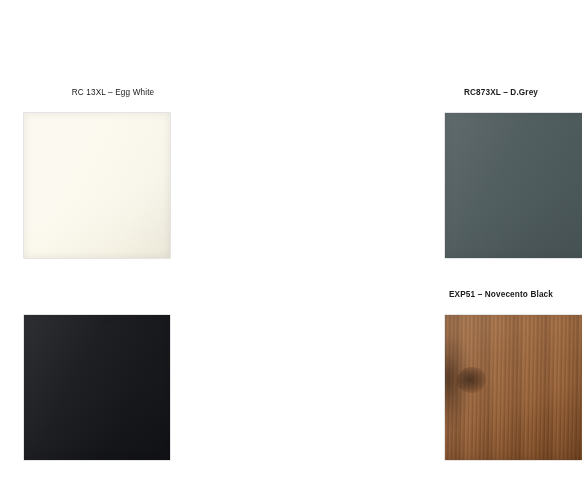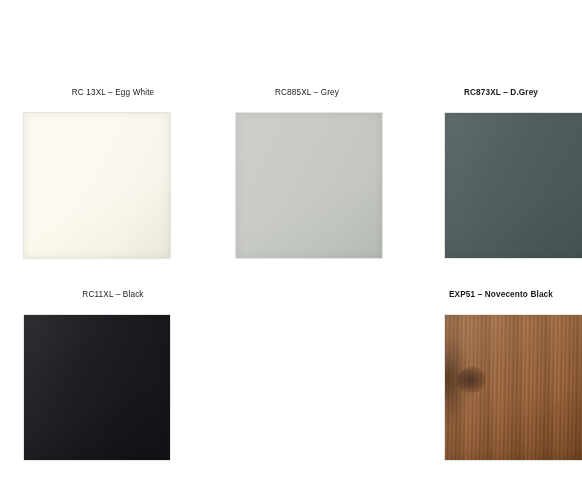--- a/index.html
+++ b/index.html
@@ -198,44 +198,33 @@
       <div class="swatch-label">RC 13XL – Egg White</div>
       <div class="swatch-chip-wrap">
         <div class="swatch-chip">
           <div class="chip-surface" id="surf-0" style="background: linear-gradient(160deg, rgb(252, 250, 239) 0%, rgb(252, 250, 239) 58%, rgb(247, 244, 228) 100%);"></div>
           <div class="chip-sheen"></div>
           <div class="chip-vignette"></div>
         </div>
       </div>
     </div>
 
-    <div class="swatch-cell row-0 col-1">
-      <div class="swatch-label">RC885XL – Grey</div>
-      <div class="swatch-chip-wrap">
-        <div class="swatch-chip">
-          <div class="chip-surface" id="surf-1" style="background: linear-gradient(160deg, rgb(199, 202, 196) 0%, rgb(199, 202, 196) 58%, rgb(191, 195, 189) 100%);"></div>
-          <div class="chip-sheen"></div>
-          <div class="chip-vignette"></div>
-        </div>
-      </div>
-    </div>
 
     <div class="swatch-cell row-0 col-2">
       <div class="swatch-label">RC873XL – D.Grey</div>
       <div class="swatch-chip-wrap">
         <div class="swatch-chip">
           <div class="chip-surface" id="surf-2" style="background: linear-gradient(160deg, rgb(77, 90, 92) 0%, rgb(77, 90, 92) 58%, rgb(72, 84, 86) 100%);"></div>
           <div class="chip-sheen"></div>
           <div class="chip-vignette"></div>
         </div>
       </div>
     </div>
 
     <div class="swatch-cell row-1 col-0">
-      <div class="swatch-label">RC11XL – Black</div>
       <div class="swatch-chip-wrap">
         <div class="swatch-chip">
           <div class="chip-surface" id="surf-3" style="background: linear-gradient(160deg, rgb(23, 24, 27) 0%, rgb(23, 24, 27) 58%, rgb(18, 19, 22) 100%);"></div>
           <div class="chip-sheen"></div>
           <div class="chip-vignette"></div>
         </div>
       </div>
     </div>
 
 

